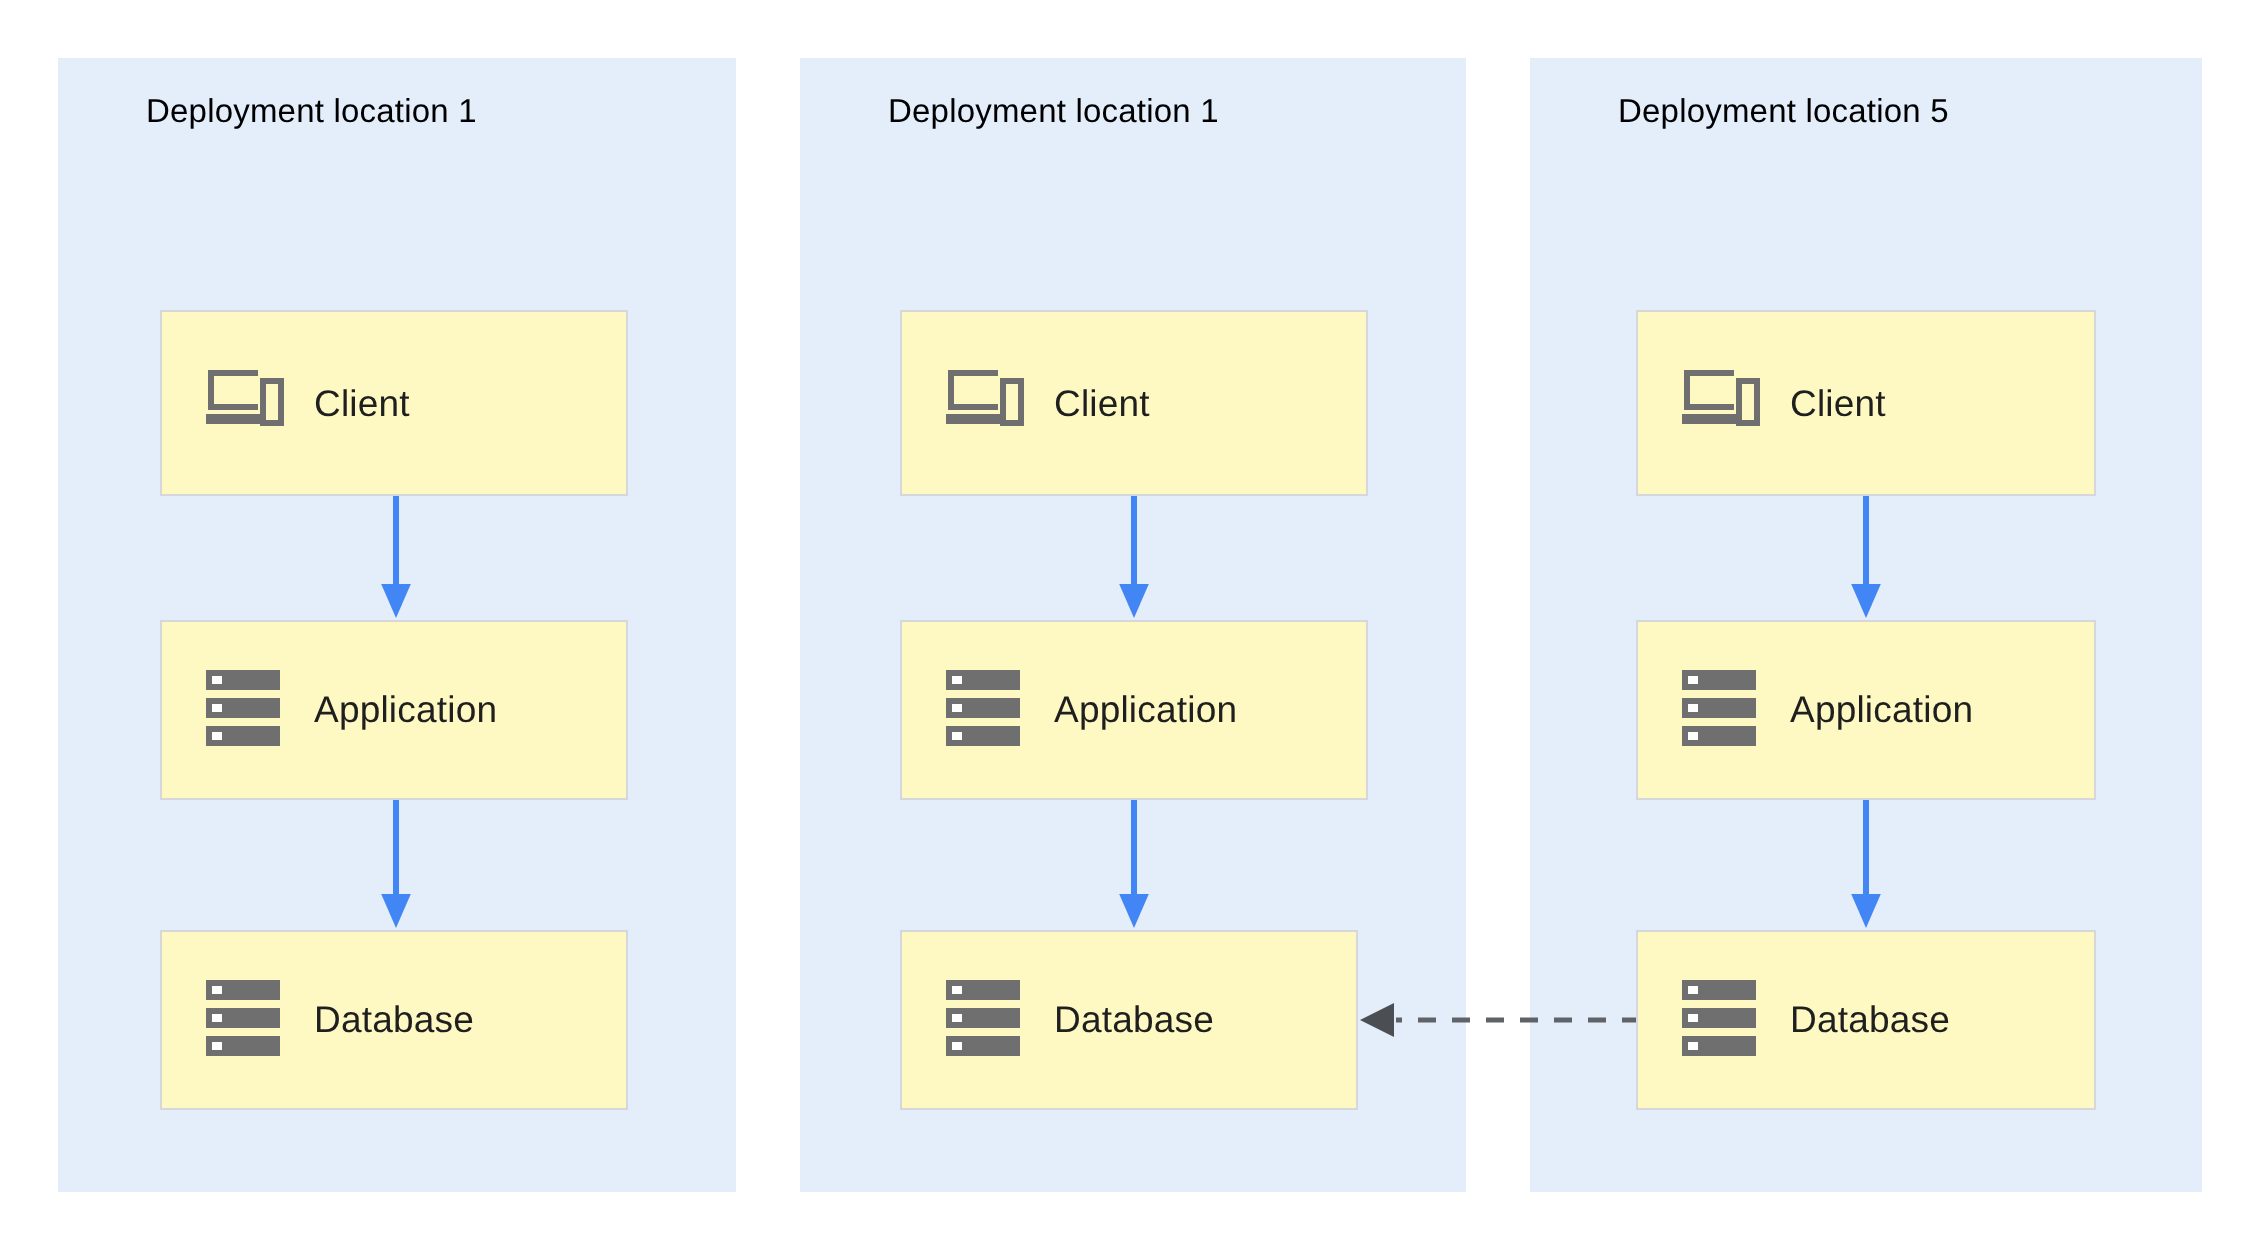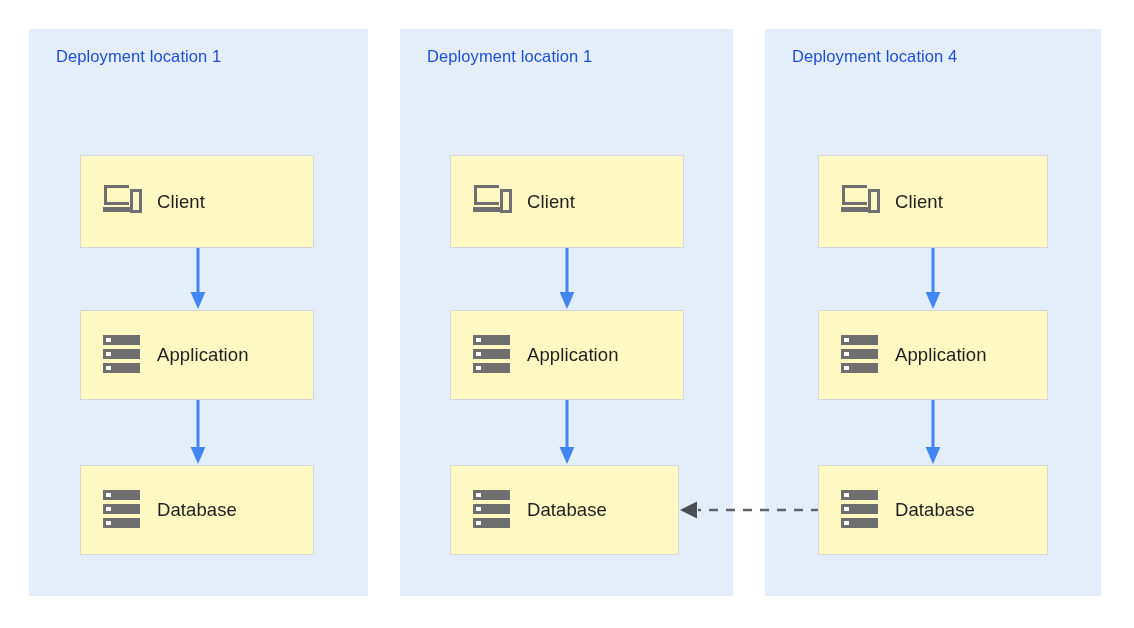--- a/index.html
+++ b/index.html
@@ -22,25 +22,25 @@
   }
 
   
   .zone {
     position: absolute;
     background: #e4eefb;
     box-sizing: border-box;
   }
   .zone-title {
     position: absolute;
-    left: 27px;
+    left: 44px;
     top: 17px;
     font-size: 16.5px;
     line-height: 20px;
-    color: #1d4ed8;
+    color: #000000;
     letter-spacing: 0.1px;
     white-space: nowrap;
   }
 
   
   .node {
     position: absolute;
     box-sizing: border-box;
     background: #fef9c3;
     border: 1px solid #d5d7da;
@@ -139,21 +139,21 @@
 
   <div class="zone" style="left:29px; top:29px; width:339px; height:567px;">
     <div class="zone-title">Deployment location 1</div>
   </div>
 
   <div class="zone" style="left:400px; top:29px; width:333px; height:567px;">
     <div class="zone-title">Deployment location 1</div>
   </div>
 
   <div class="zone" style="left:765px; top:29px; width:336px; height:567px;">
-    <div class="zone-title">Deployment location 4</div>
+    <div class="zone-title">Deployment location 5</div>
   </div>
 
   <div class="conn" style="left:190px; top:248px; width:16px; height:62px;">
     <svg width="16" height="62" viewBox="0 0 16 62">
       <line x1="8" y1="0" x2="8" y2="46" stroke="#4285f4" stroke-width="3"></line>
       <polygon points="0.6,44 15.4,44 8,61" fill="#4285f4"></polygon>
     </svg>
   </div>
   <div class="conn" style="left:190px; top:400px; width:16px; height:65px;">
     <svg width="16" height="65" viewBox="0 0 16 65">

